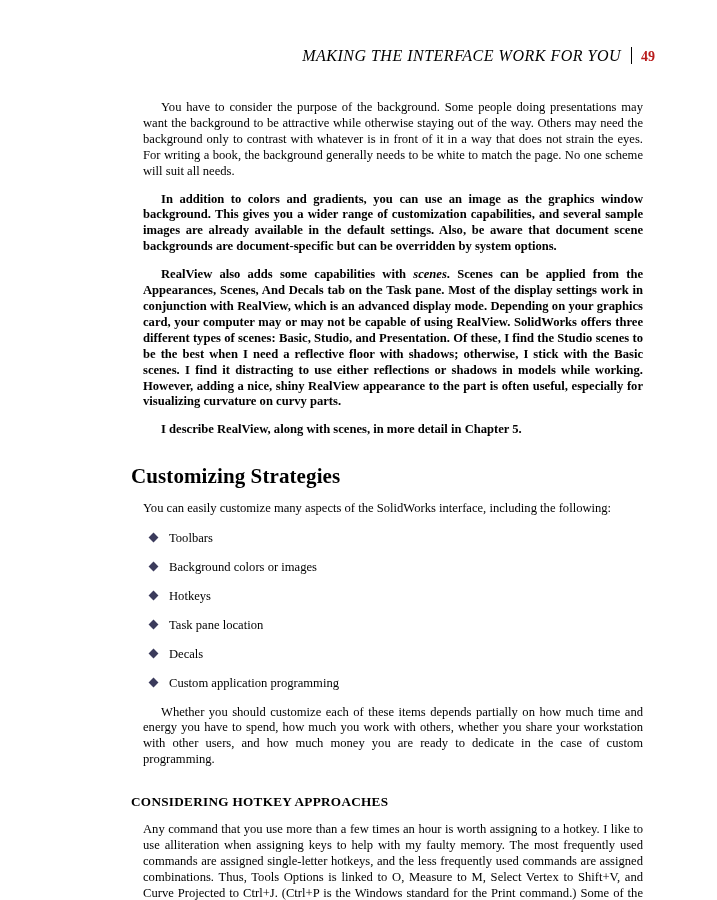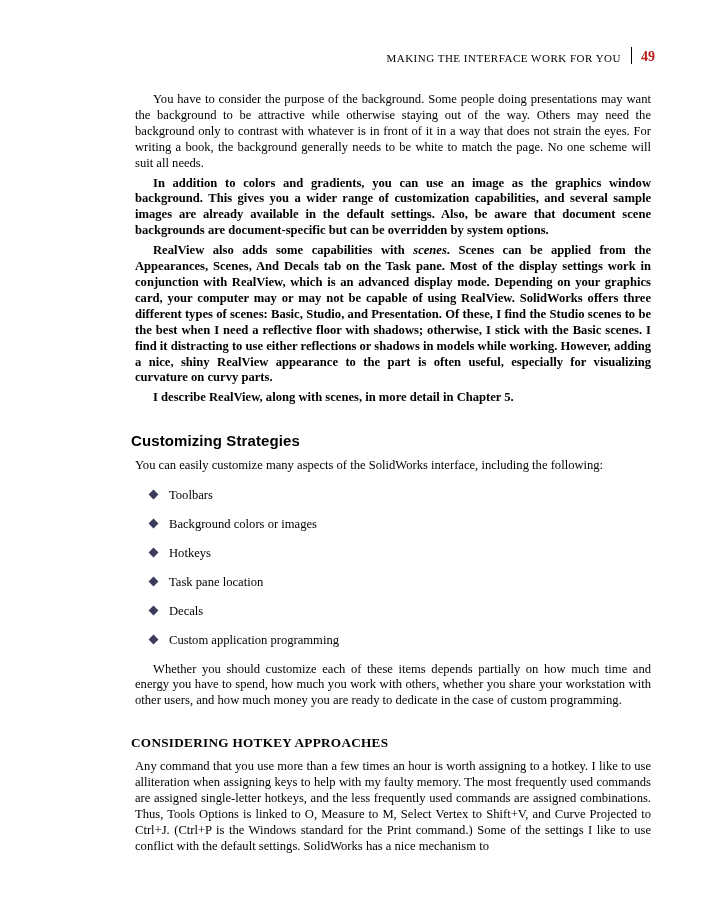--- a/index.html
+++ b/index.html
@@ -30,27 +30,28 @@
     left: 90px;
     right: 62px;
     top: 44px;
     height: 20px;
     display: flex;
     align-items: flex-end;
     justify-content: flex-end;
   }
   .rh-title {
     font-family: "Liberation Serif", serif;
-    font-size: 11px;
+    font-size: 16px;
     letter-spacing: 0.5px;
     font-variant: small-caps;
     text-transform: uppercase;
     color: #000;
     padding-right: 10px;
     line-height: 1;
+    font-style: italic;
   }
   .rh-rule {
     width: 1px;
     height: 17px;
     background: #000;
     margin-right: 9px;
   }
   .rh-page {
     font-family: "Liberation Serif", serif;
     font-weight: bold;
@@ -61,35 +62,35 @@
 
   
   .content {
     position: absolute;
     left: 131px;
     top: 88px;
     width: 524px;
   }
 
   p {
-    margin: 4px;
+    margin: 12px;
     font-size: 12.6px;
     line-height: 15.9px;
     text-align: justify;
     text-justify: inter-word;
   }
   p.indent {
     text-indent: 18px;
   }
   .italic { font-style: italic; }
 
   h2.section-head {
-    font-family: Liberation Sans, sans-serif;
+    font-family: Liberation Serif, serif;
     font-weight: bold;
-    font-size: 15px;
+    font-size: 21px;
     margin: 26px 0 9px 0;
     letter-spacing: 0.1px;
   }
 
   h3.sub-head {
     font-family: "Liberation Serif", serif;
     font-weight: bold;
     font-size: 13.2px;
     font-variant: small-caps;
     text-transform: uppercase;

